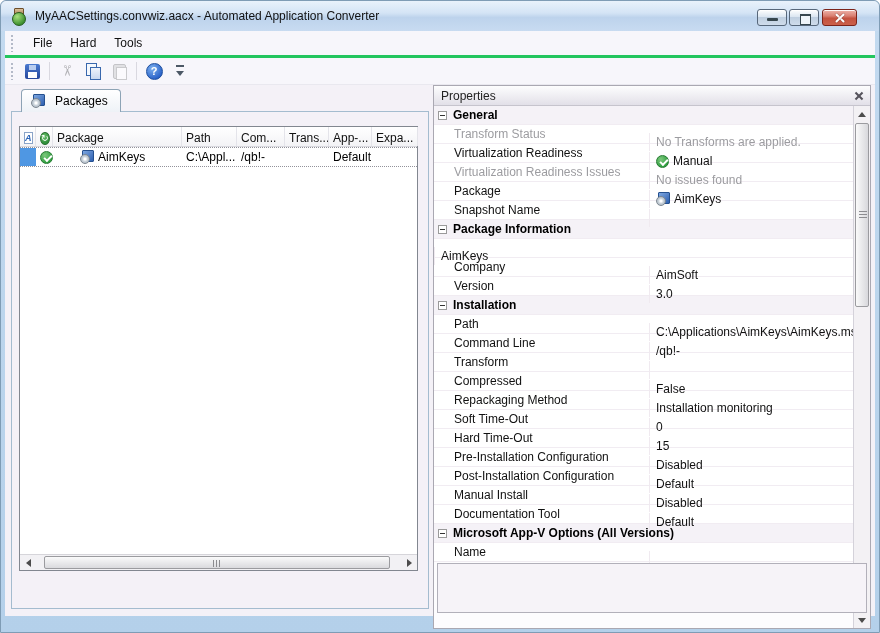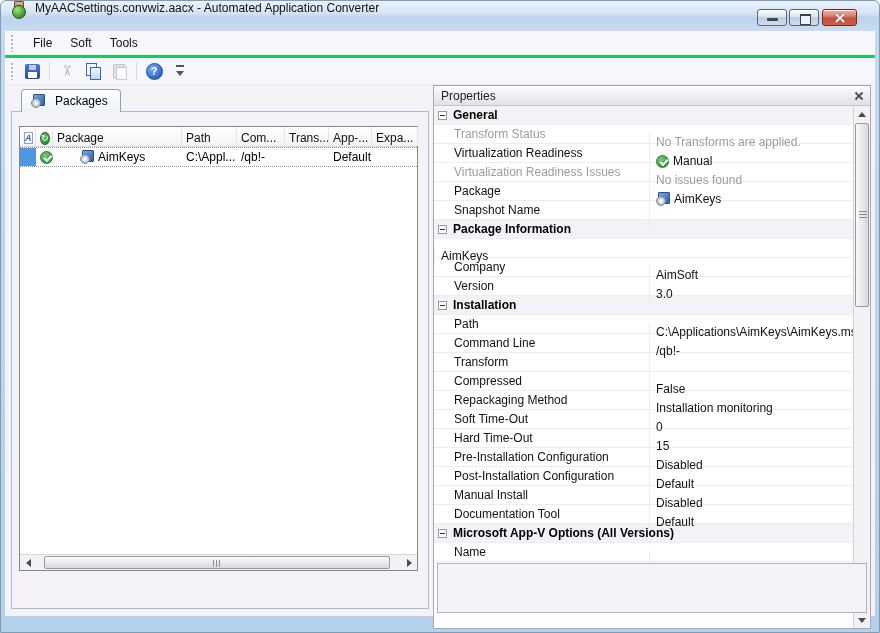--- a/index.html
+++ b/index.html
@@ -4,21 +4,21 @@
 <style>
   * { margin:0; padding:0; box-sizing:border-box; font-family:"Liberation Sans",sans-serif; }
   html,body { width:880px; height:633px; background:#ffffff; overflow:hidden; }
 
   
   .window { position:absolute; left:0; top:0; width:880px; height:633px;
     background:linear-gradient(#c3daf0,#b4d0ea); border:1px solid #7f9cb5;
     border-radius:6px 6px 0 0; box-shadow:inset 0 1px 0 rgba(255,255,255,.6); }
   .titlebar { position:absolute; left:0; top:0; right:0; height:30px;
     background:linear-gradient(#e9f2fb 0%, #d4e4f5 40%, #bdd3ec 55%, #c8dbf1 100%);
-    border-radius:6px 6px 0 0; display:flex; align-items:flex-start; }
+    border-radius:6px 6px 0 0; display:flex; align-items:center; }
   .title-text { font-size:12px; color:#111; margin-left:8px; white-space:nowrap; }
 
   .app-icon { position:relative; width:17px; height:17px; margin-left:9px; flex:0 0 auto; }
   .app-icon::before { content:""; position:absolute; left:4px; top:0; width:8px; height:6px;
     background:linear-gradient(#d9c09a,#a57c4e); border:1px solid #6e4e2a; border-radius:1px; }
   .app-icon::after { content:""; position:absolute; left:2px; top:4px; width:12px; height:12px;
     border-radius:50%; background:radial-gradient(circle at 35% 30%, #a8e07e, #3f9231 70%, #2a6e22);
     border:1px solid #245c1d; }
 
   .win-btn { position:absolute; top:8px; height:17px; border-radius:3px;
@@ -193,21 +193,21 @@
     <span class="win-btn btn-max"></span>
     <span class="win-btn btn-close"></span>
   </div>
 
   <div class="client">
 
     <div class="menubar">
       <span class="grip"></span>
       <span class="menu-items">
           <span class="menu-item">File</span>
-          <span class="menu-item">Soft</span>
+          <span class="menu-item">Hard</span>
           <span class="menu-item">Tools</span>
         </span>
     </div>
 
     <div class="toolbar">
       <span class="grip"></span>
       <span class="tb-wrap">
           <span class="tb-btn">
             <span class="icon-save"></span>
           </span>

